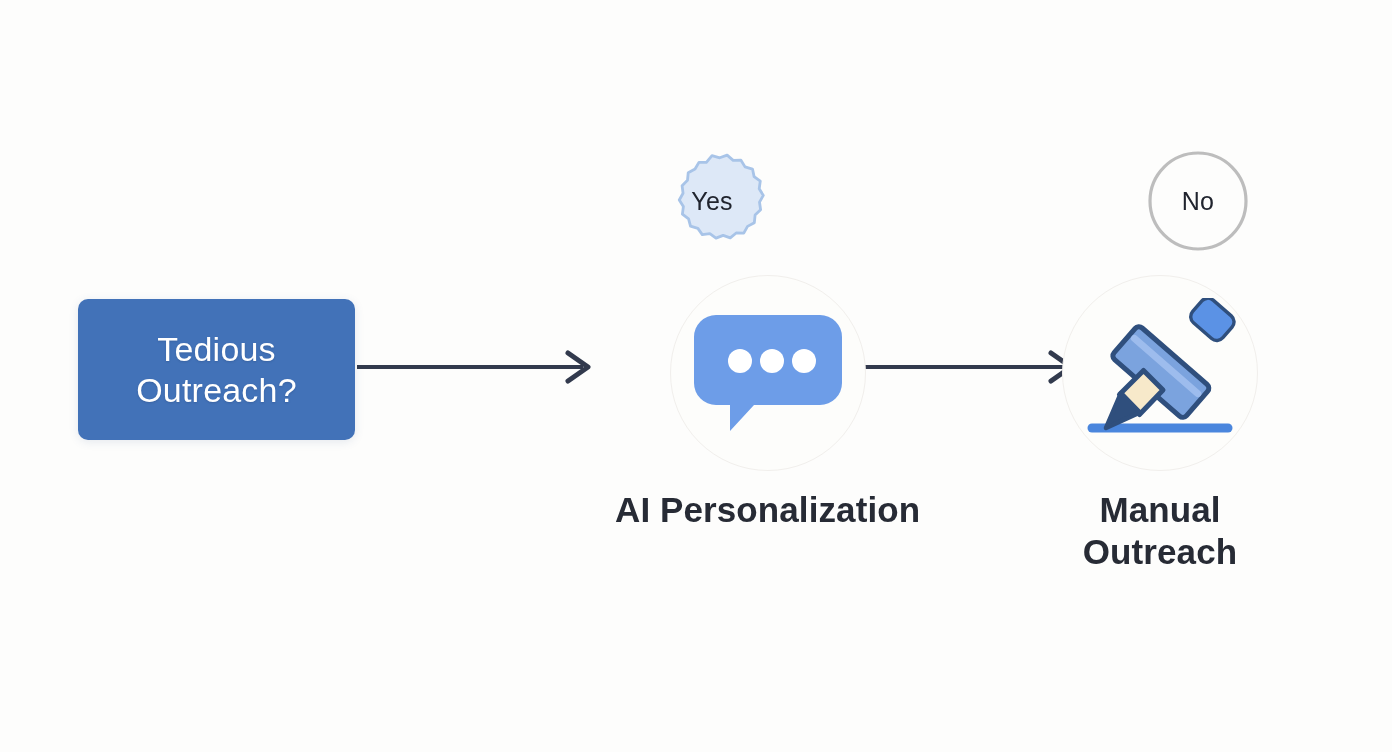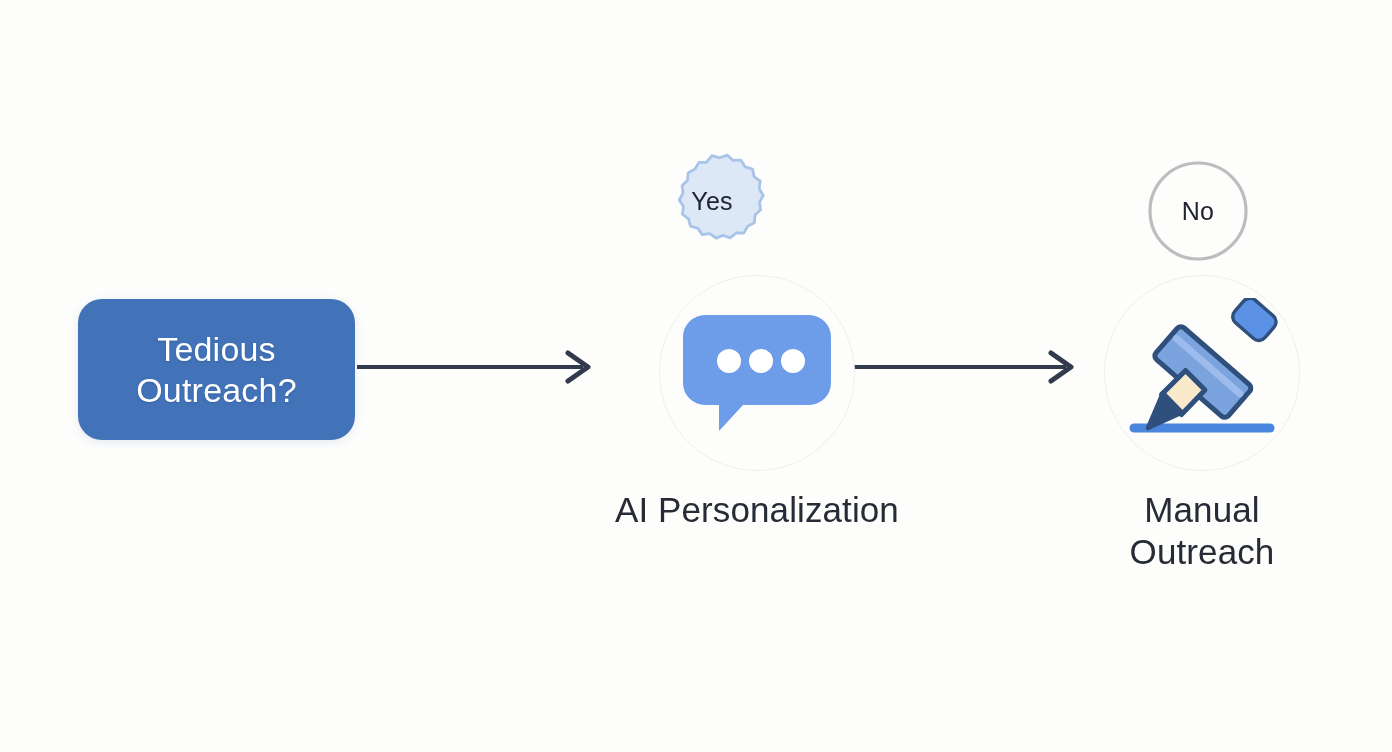--- a/index.html
+++ b/index.html
@@ -22,21 +22,21 @@
   }
 
   
   .decision-box {
     position: absolute;
     left: 78px;
     top: 299px;
     width: 277px;
     height: 141px;
     background: #4272b8;
-    border-radius: 24px;
+    border-radius: 10px;
     box-shadow: 0 2px 10px rgba(60, 90, 150, 0.13);
     display: flex;
     align-items: center;
     justify-content: center;
   }
   .decision-box-label {
     color: #ffffff;
     font-size: 34px;
     line-height: 41px;
     font-weight: 400;
@@ -69,21 +69,21 @@
     height: 110px;
   }
   .badge-label {
     position: relative;
     font-size: 25px;
     font-weight: 500;
     color: #20242e;
     letter-spacing: 0.2px;
   }
   #badge-yes { left: 657px; top: 146px; }
-  #badge-no  { left: 1143px; top: 156px; }
+  #badge-no  { left: 1143px; top: 146px; }
 
   
   .node {
     position: absolute;
     display: flex;
     flex-direction: column;
     align-items: center;
   }
   .node-circle {
     width: 196px;
@@ -94,28 +94,28 @@
     display: flex;
     align-items: center;
     justify-content: center;
     box-sizing: border-box;
   }
   .node-circle svg { display: block; }
   .node-label {
     margin-top: 18px;
     font-size: 35px;
     line-height: 42px;
-    font-weight: 400;
+    font-weight: 700;
     color: #272b35;
     text-align: center;
     white-space: pre-line;
     letter-spacing: 0.1px;
   }
   #node-ai     { left: 615px; top: 275px; }
-  #node-manual { left: 1104px; top: 275px; }
+  #node-manual { left: 1062px; top: 275px; }
 </style>
 </head>
 <body>
 
 <div id="stage">
 
   <div class="decision-box">
     <div class="decision-box-label">Tedious
 Outreach?</div>
   </div>

